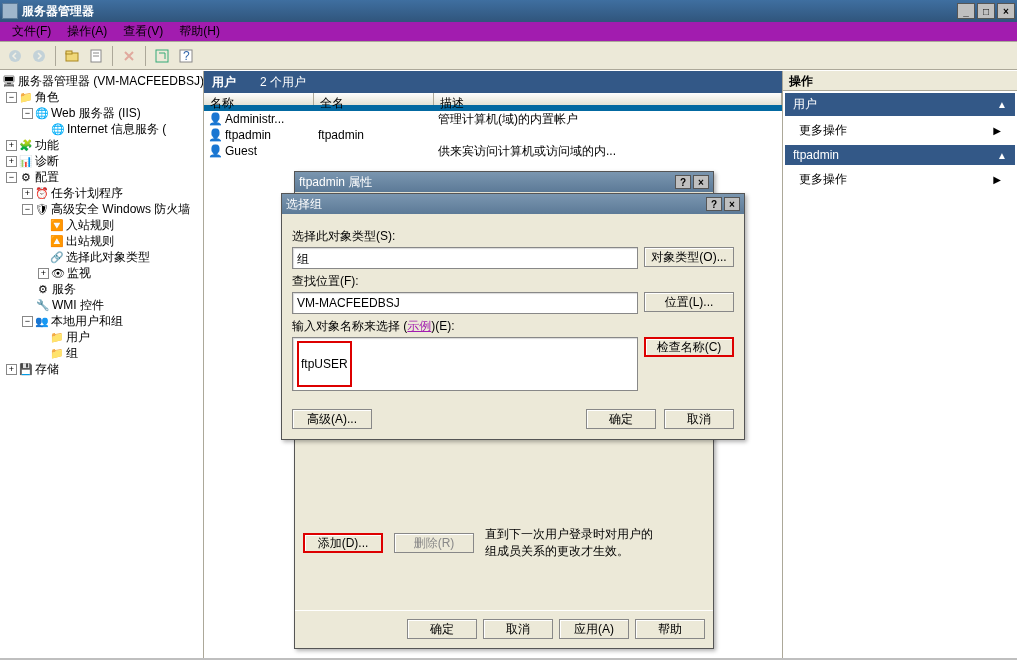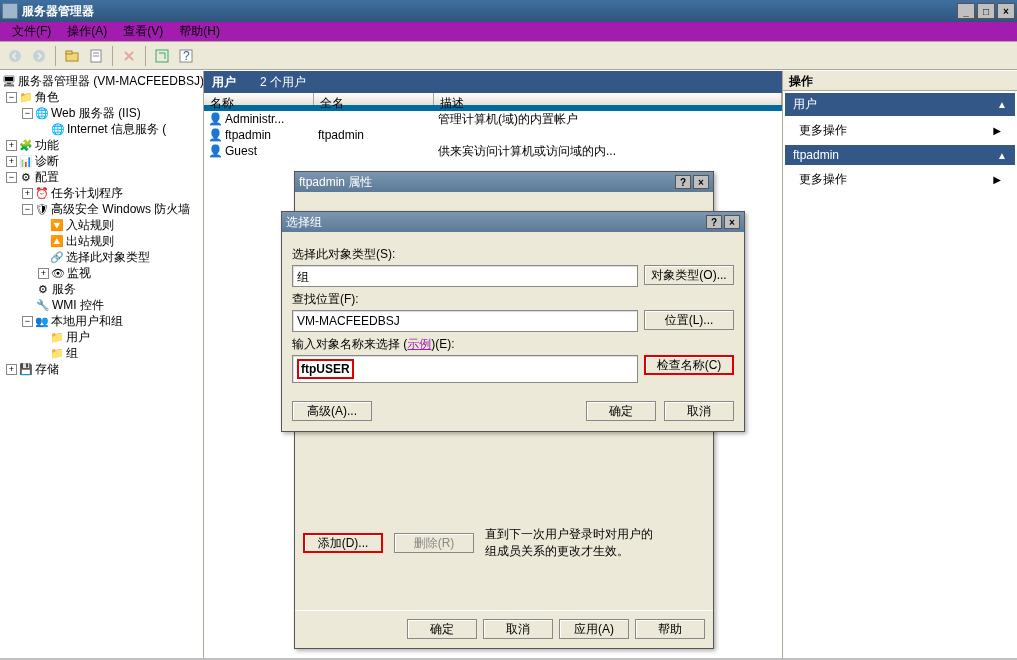--- a/index.html
+++ b/index.html
@@ -288,21 +288,21 @@
       </div>
       <div style="height:44px"></div>
       <div class="prop-footer">
         <button class="dlg-btn" style="min-width:70px">确定</button>
         <button class="dlg-btn" style="min-width:70px">取消</button>
         <button class="dlg-btn" style="min-width:70px">应用(A)</button>
         <button class="dlg-btn" style="min-width:70px">帮助</button>
       </div>
     </div>
 
-    <div class="dialog" style="left:77px; top:140px; width:464px;">
+    <div class="dialog" style="left:77px; top:122px; width:464px;">
       <div class="dlg-title">
         <span class="t">选择组</span>
         <div class="winbtn">?</div>
         <div class="winbtn">×</div>
       </div>
       <div class="dlg-body">
         <div class="dlg-label">选择此对象类型(S):</div>
         <div class="dlg-field">
           <div class="dlg-input">组</div>
           <button class="dlg-btn">对象类型(O)...</button>
@@ -311,21 +311,21 @@
         <div class="dlg-field">
           <div class="dlg-input">VM-MACFEEDBSJ</div>
           <button class="dlg-btn">位置(L)...</button>
         </div>
         <div class="dlg-label">
           <span>输入对象名称来选择 (</span><span class="link">示例</span><span>)(E):</span>
         </div>
         <div class="dlg-field" style="align-items:flex-start">
           <div style="flex:1;display:flex;flex-direction:column">
             <div class="dlg-textarea">
-              <span class="highlight" style="display:inline-block; padding:1px 2px;font-weight:bold;">ftpUSER</span>
+              <span class="highlight" style="display:inline-block; padding:14px 2px;">ftpUSER</span>
             </div>
           </div>
           <button class="dlg-btn highlight">检查名称(C)</button>
         </div>
         <div class="dlg-btn-row" style="justify-content:space-between; margin-top:18px">
           <button class="dlg-btn" style="min-width:80px">高级(A)...</button>
           <div style="display:flex; gap:8px">
             <button class="dlg-btn" style="min-width:70px">确定</button>
             <button class="dlg-btn" style="min-width:70px">取消</button>
           </div>

